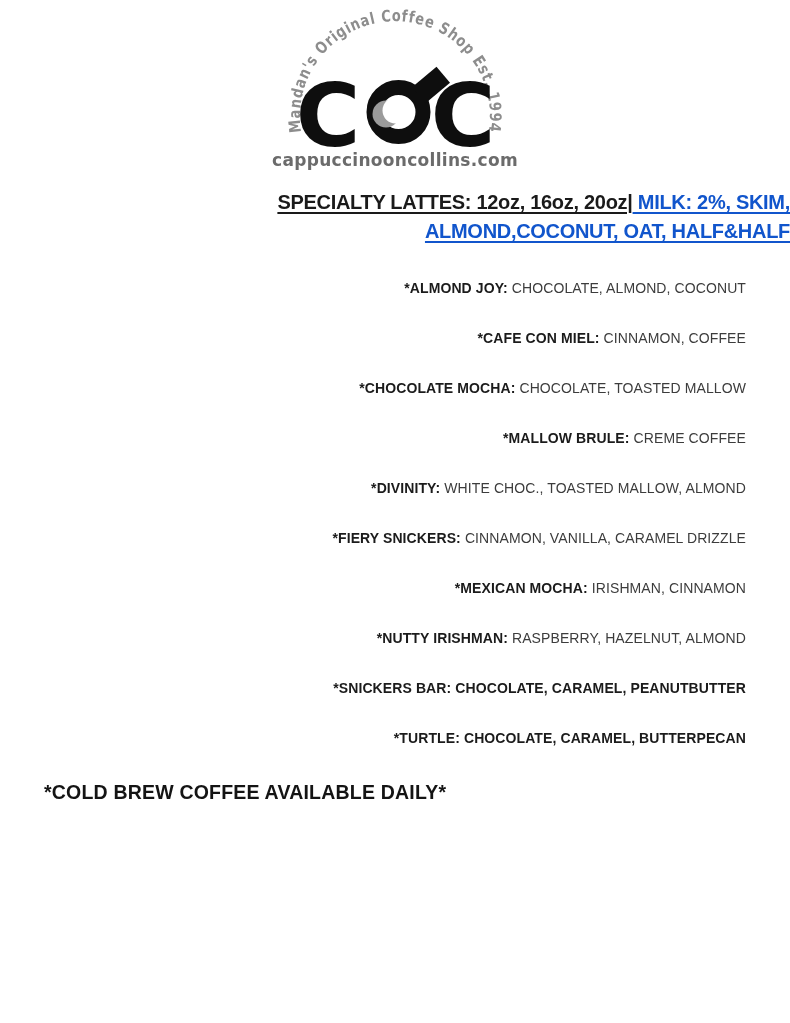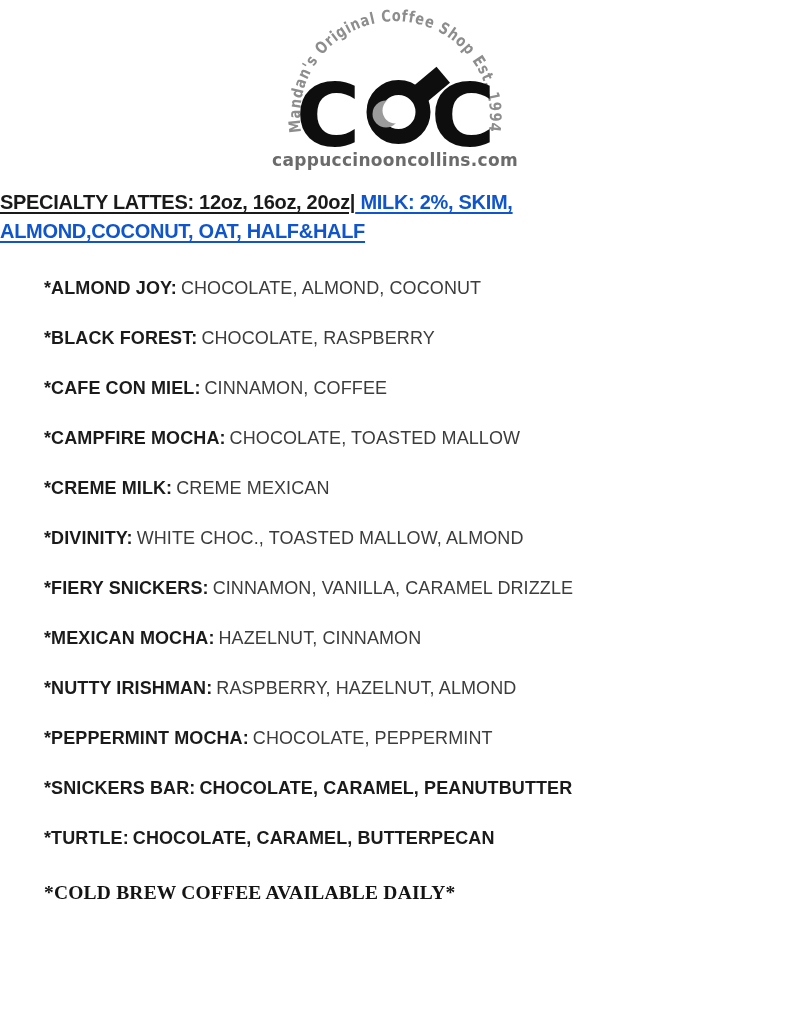--- a/index.html
+++ b/index.html
@@ -25,57 +25,57 @@
     font-size: 88px;
   }
   .site-text {
     font-family: "DejaVu Sans", "Liberation Sans", sans-serif;
     font-weight: 700;
     font-size: 17px;
     letter-spacing: 0.3px;
   }
   .heading {
     margin-top: 12px;
-    text-align: left;
+    text-align: right;
     font-size: 20px;
     font-weight: 700;
     line-height: 29px;
     letter-spacing: -0.3px;
     color: #1a1a1a;
   }
   .heading .h-black,
   .heading .h-blue {
     text-decoration: underline;
     text-decoration-thickness: 2px;
     text-underline-offset: 3px;
   }
   .menu {
     list-style: none;
     margin: 32px 0 0 0;
     padding: 0 44px;
   }
   .menu-item {
-    font-size: 18px;
+    font-size: 14px;
     line-height: 20px;
     margin-bottom: 30px;
     color: #3c3c3c;
     letter-spacing: 0.1px;
     white-space: nowrap;
+    text-align: right;
   }
   .item-name { font-weight: 700; color: #1b1b1b; }
   .item-desc { margin-left: 4px; }
   .item-desc.bold { font-weight: 700; color: #1b1b1b; }
   .footer-note {
     margin: 32px 44px 4px 44px;
     font-size: 19.5px;
     line-height: 25px;
     font-weight: 700;
     color: #141414;
     letter-spacing: 0.2px;
-    font-family: Liberation Serif, serif;
   }
 </style>
 </head>
 <body>
 
 <div class="page">
 
   <div class="logo">
     <svg width="300" height="170" viewBox="0 0 300 170" aria-hidden="true">
       <defs>
@@ -102,45 +102,39 @@
   <div class="heading">
     <span class="h-black" style="color:#1a1a1a">SPECIALTY LATTES: 12oz, 16oz, 20oz|</span><span class="h-blue" style="color:#1155cc"> MILK: 2%, SKIM,</span><br>
     <span class="h-blue" style="color:#1155cc">ALMOND,COCONUT, OAT, HALF&amp;HALF</span>
   </div>
 
   <ul class="menu">
       <li class="menu-item">
     <span class="item-name">*ALMOND JOY:</span><span class="item-desc">CHOCOLATE, ALMOND, COCONUT</span>
   </li>
       <li class="menu-item">
-    <span class="item-name">*BLACK FOREST:</span><span class="item-desc">CHOCOLATE, RASPBERRY</span>
-  </li>
-      <li class="menu-item">
     <span class="item-name">*CAFE CON MIEL:</span><span class="item-desc">CINNAMON, COFFEE</span>
   </li>
       <li class="menu-item">
-    <span class="item-name">*CAMPFIRE MOCHA:</span><span class="item-desc">CHOCOLATE, TOASTED MALLOW</span>
+    <span class="item-name">*CHOCOLATE MOCHA:</span><span class="item-desc">CHOCOLATE, TOASTED MALLOW</span>
   </li>
       <li class="menu-item">
-    <span class="item-name">*CREME MILK:</span><span class="item-desc">CREME MEXICAN</span>
+    <span class="item-name">*MALLOW BRULE:</span><span class="item-desc">CREME COFFEE</span>
   </li>
       <li class="menu-item">
     <span class="item-name">*DIVINITY:</span><span class="item-desc">WHITE CHOC., TOASTED MALLOW, ALMOND</span>
   </li>
       <li class="menu-item">
     <span class="item-name">*FIERY SNICKERS:</span><span class="item-desc">CINNAMON, VANILLA, CARAMEL DRIZZLE</span>
   </li>
       <li class="menu-item">
-    <span class="item-name">*MEXICAN MOCHA:</span><span class="item-desc">HAZELNUT, CINNAMON</span>
+    <span class="item-name">*MEXICAN MOCHA:</span><span class="item-desc">IRISHMAN, CINNAMON</span>
   </li>
       <li class="menu-item">
     <span class="item-name">*NUTTY IRISHMAN:</span><span class="item-desc">RASPBERRY, HAZELNUT, ALMOND</span>
-  </li>
-      <li class="menu-item">
-    <span class="item-name">*PEPPERMINT MOCHA:</span><span class="item-desc">CHOCOLATE, PEPPERMINT</span>
   </li>
       <li class="menu-item">
     <span class="item-name">*SNICKERS BAR:</span><span class="item-desc bold">CHOCOLATE, CARAMEL, PEANUTBUTTER</span>
   </li>
       <li class="menu-item">
     <span class="item-name">*TURTLE:</span><span class="item-desc bold">CHOCOLATE, CARAMEL, BUTTERPECAN</span>
   </li>
     </ul>
 
   <div class="footer-note">*COLD BREW COFFEE AVAILABLE DAILY*</div>

